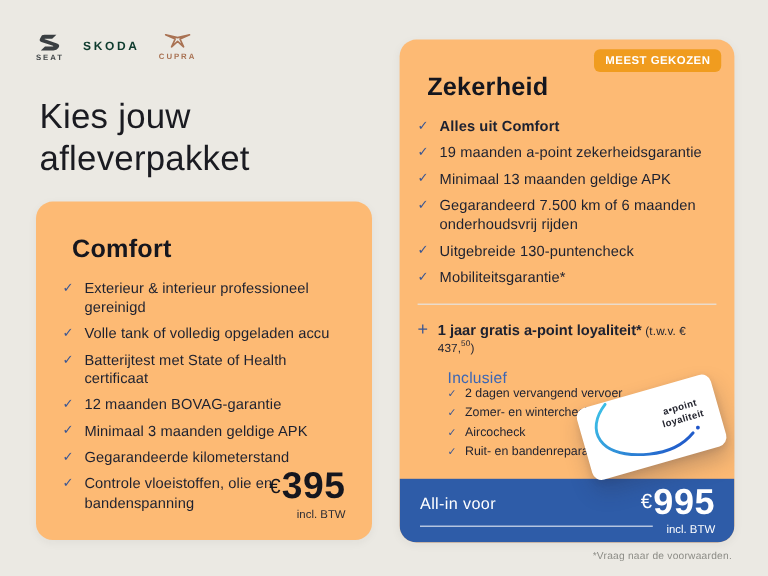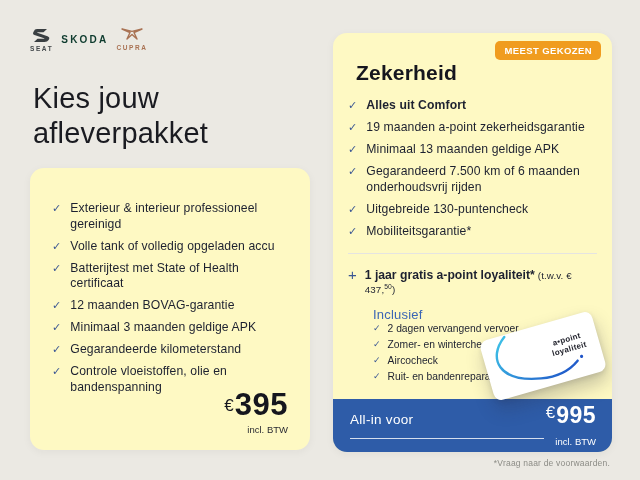--- a/index.html
+++ b/index.html
@@ -4,32 +4,32 @@
 <style>
   html,body{margin:0;padding:0}
   body{
     width:640px;height:480px;position:relative;overflow:hidden;
     background:#EBE9E3;
     font-family:"Liberation Sans","DejaVu Sans",sans-serif;
     -webkit-font-smoothing:antialiased;
   }
 
   
-  .brand-row{position:absolute;left:30px;top:28px;display:flex;align-items:flex-start;gap:8px}
+  .brand-row{position:absolute;left:30px;top:28px;display:flex;align-items:flex-start;gap:16px}
   .brand{display:flex;flex-direction:column;align-items:center;gap:2px}
   .brand-label{font-size:6.5px;font-weight:700;letter-spacing:1.6px;color:#43484B}
   .skoda-word{font-size:10px;font-weight:800;letter-spacing:2.2px;color:#0E3B2E;margin-top:6px}
   .cupra-label{color:#A97253}
 
   
   .heading{position:absolute;left:28px;top:76px;margin:5px;font-size:29px;line-height:35px;
     font-weight:500;color:#1A1B21;letter-spacing:.2px}
 
   
-  .card{position:absolute;background:#fef9c3;border-radius:14px;box-sizing:border-box;
+  .card{position:absolute;background:#fdba74;border-radius:14px;box-sizing:border-box;
     box-shadow:0 2px 8px rgba(40,40,40,.05)}
   .card h2{margin:8px;font-size:21px;font-weight:600;color:#15161E;letter-spacing:.2px}
 
   .comfort-card{left:30px;top:168px;width:280px;height:282px;padding:20px 22px}
   .zekerheid-card{left:333px;top:33px;width:279px;height:419px;padding:20px 15px;overflow:hidden}
 
   .badge{position:absolute;top:8px;right:11px;background:#F09C1F;color:#fff;
     font-size:9.5px;font-weight:700;letter-spacing:.4px;padding:4px 9px;border-radius:5px}
 
   .features{list-style:none;margin:13px 0 0;padding:0}
@@ -65,21 +65,21 @@
   .loyalty-card svg{position:absolute;left:0;top:0}
   .loyalty-text{position:absolute;right:13px;top:17px;text-align:center;
     font-size:8px;line-height:9.5px;font-weight:700;color:#23242E;letter-spacing:.3px}
 
   
   .blue-footer{position:absolute;left:0;right:0;bottom:0;height:53px;background:#2E5CA8;z-index:2}
   .allin{position:absolute;left:17px;top:13px;color:#fff;font-size:13.5px;font-weight:500;letter-spacing:.3px}
   .footer-line{position:absolute;left:17px;right:68px;top:39px;height:1px;background:rgba(255,255,255,.8)}
   .footer-price{position:absolute;right:16px;top:3px;color:#fff}
   .footer-price .euro{font-size:17px;vertical-align:5px}
-  .footer-price .amount{font-size:23px}
+  .footer-price .amount{font-size:30px}
   .vat-w{position:absolute;right:16px;top:37px;color:#fff;font-size:9.5px}
 
   .footnote{position:absolute;right:30px;top:458px;font-size:8.5px;color:#8C8C86;letter-spacing:.2px}
 </style>
 </head>
 <body>
 
 <div class="page">
 
   <header class="brand-row">
@@ -99,20 +99,21 @@
       <span class="brand-label cupra-label">CUPRA</span>
     </div>
   </header>
 
   <h1 class="heading">
     <span>Kies jouw</span><br>
     <span>afleverpakket</span>
   </h1>
 
   <section class="card comfort-card">
+    <h2>Comfort</h2>
     <ul class="features">
       <li class="feature">
           <span class="check">✓</span>
           <span class="ftxt">Exterieur &amp; interieur professioneel gereinigd</span>
         </li>
       <li class="feature">
           <span class="check">✓</span>
           <span class="ftxt">Volle tank of volledig opgeladen accu</span>
         </li>
       <li class="feature">

